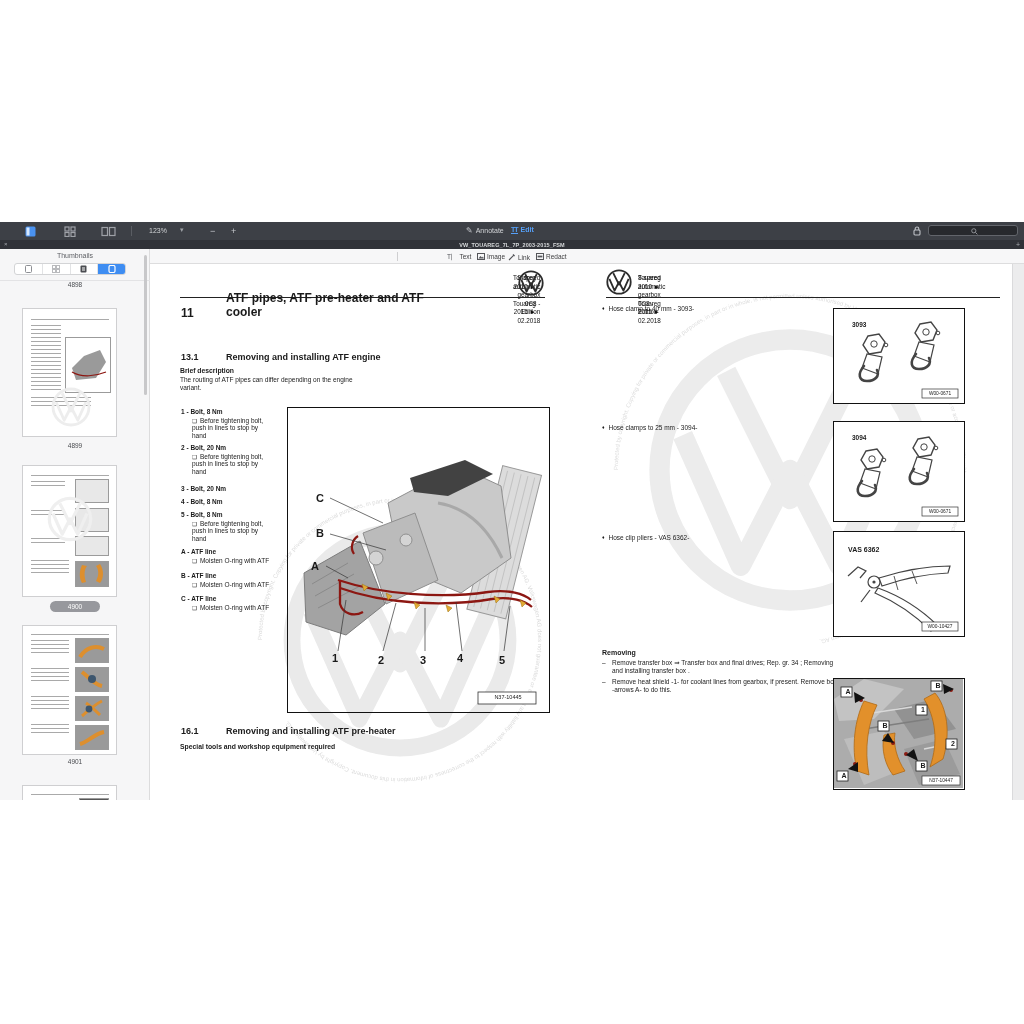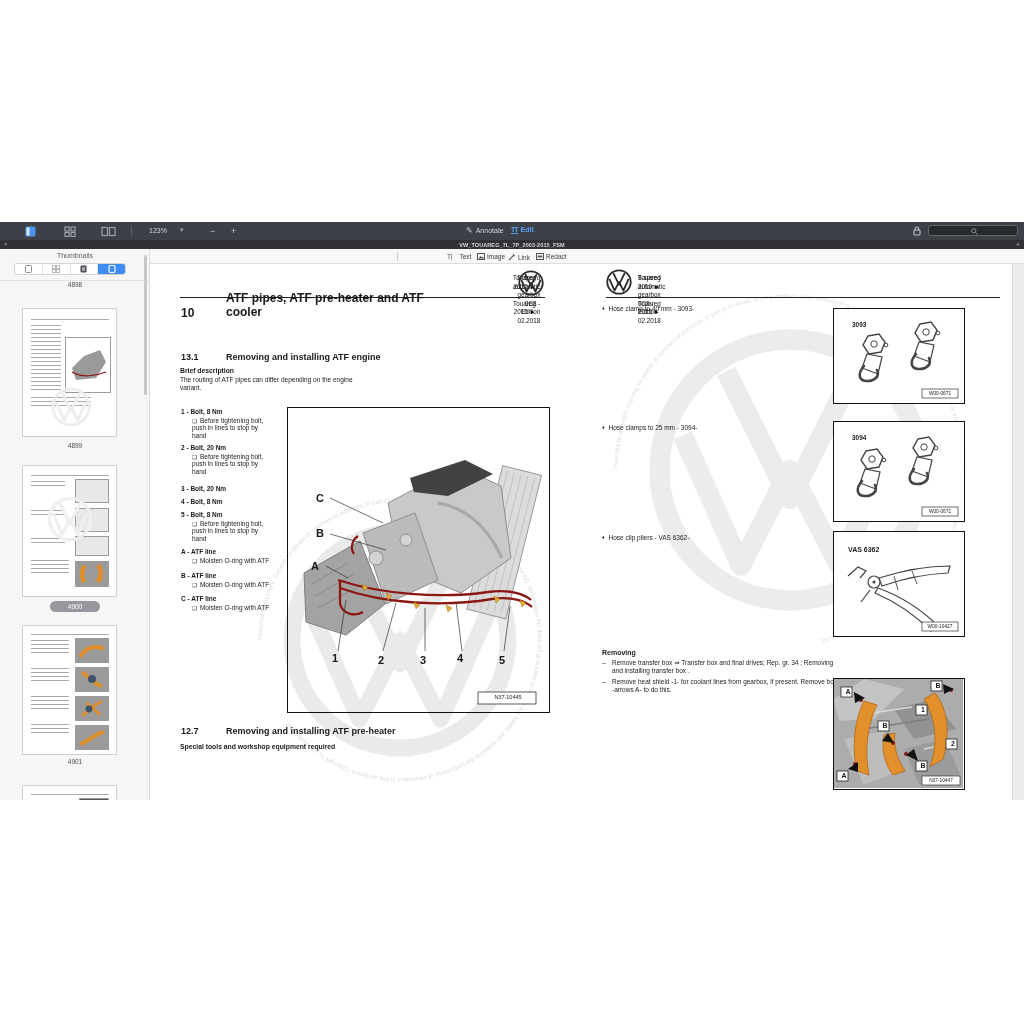--- a/index.html
+++ b/index.html
@@ -299,21 +299,21 @@
 
           <div class="hdr-lines" style="right:79px;top:8px;text-align:right">
             <div>Touareg 2010 ► , Touareg 2015 ►</div>
             <div>8-speed automatic gearbox 0C8 - Edition 02.2018</div>
           </div>
           <svg style="left:366px;top:4px" width="26" height="26" viewBox="0 0 100 100" color="#2c2c2c">
               <use href="#vw"></use>
             </svg>
           <div class="hdr-rule" style="left:28px;top:31px;width:365px"></div>
 
-          <span class="h-big" style="left:29px;top:41px">10</span>
+          <span class="h-big" style="left:29px;top:41px">11</span>
           <span class="h-big" style="left:74px;top:26px;width:215px;position:absolute">ATF pipes, ATF pre-heater and ATF cooler</span>
 
           <span class="h-mid" style="left:29px;top:86px">13.1</span>
           <span class="h-mid" style="left:74px;top:86px">Removing and installing ATF engine</span>
 
           <span class="b-small" style="left:28px;top:101px">Brief description</span>
           <div class="t-body" style="left:28px;top:110px;width:178px">The routing of ATF pipes can differ depending on the engine variant.</div>
 
           <span class="item-label" style="left:29px;top:142px">1 - Bolt, 8 Nm</span>
           <div class="item-note" style="left:40px;top:151px;width:82px"><span class="cb">❑</span><span style="position:static">Before tightening bolt, push in lines to stop by hand</span></div>
@@ -382,21 +382,21 @@
             <span style="left:28px;top:119px;font-weight:bold;font-size:11px">B</span>
             <span style="left:23px;top:152px;font-weight:bold;font-size:11px">A</span>
             <span style="left:44px;top:244px;font-weight:bold;font-size:11px">1</span>
             <span style="left:90px;top:246px;font-weight:bold;font-size:11px">2</span>
             <span style="left:132px;top:246px;font-weight:bold;font-size:11px">3</span>
             <span style="left:169px;top:244px;font-weight:bold;font-size:11px">4</span>
             <span style="left:211px;top:246px;font-weight:bold;font-size:11px">5</span>
             <span style="left:194px;top:286px;width:52px;text-align:center;font-size:5.5px">N37-10445</span>
           </div>
 
-          <span class="h-mid" style="left:29px;top:460px">12.7</span>
+          <span class="h-mid" style="left:29px;top:460px">16.1</span>
           <span class="h-mid" style="left:74px;top:460px">Removing and installing ATF pre-heater</span>
           <span class="b-small" style="left:28px;top:477px">Special tools and workshop equipment required</span>
         </section>
 
         <section class="page page-r">
           <svg class="wm" style="left:7px;top:19px" width="370" height="370" viewBox="0 0 370 370">
             <defs>
                 <path id="wmR" d="M185,185 m-172,0 a172,172 0 1,1 344,0 a172,172 0 1,1 -344,0"></path>
               </defs>
             <g color="#ebebeb">

